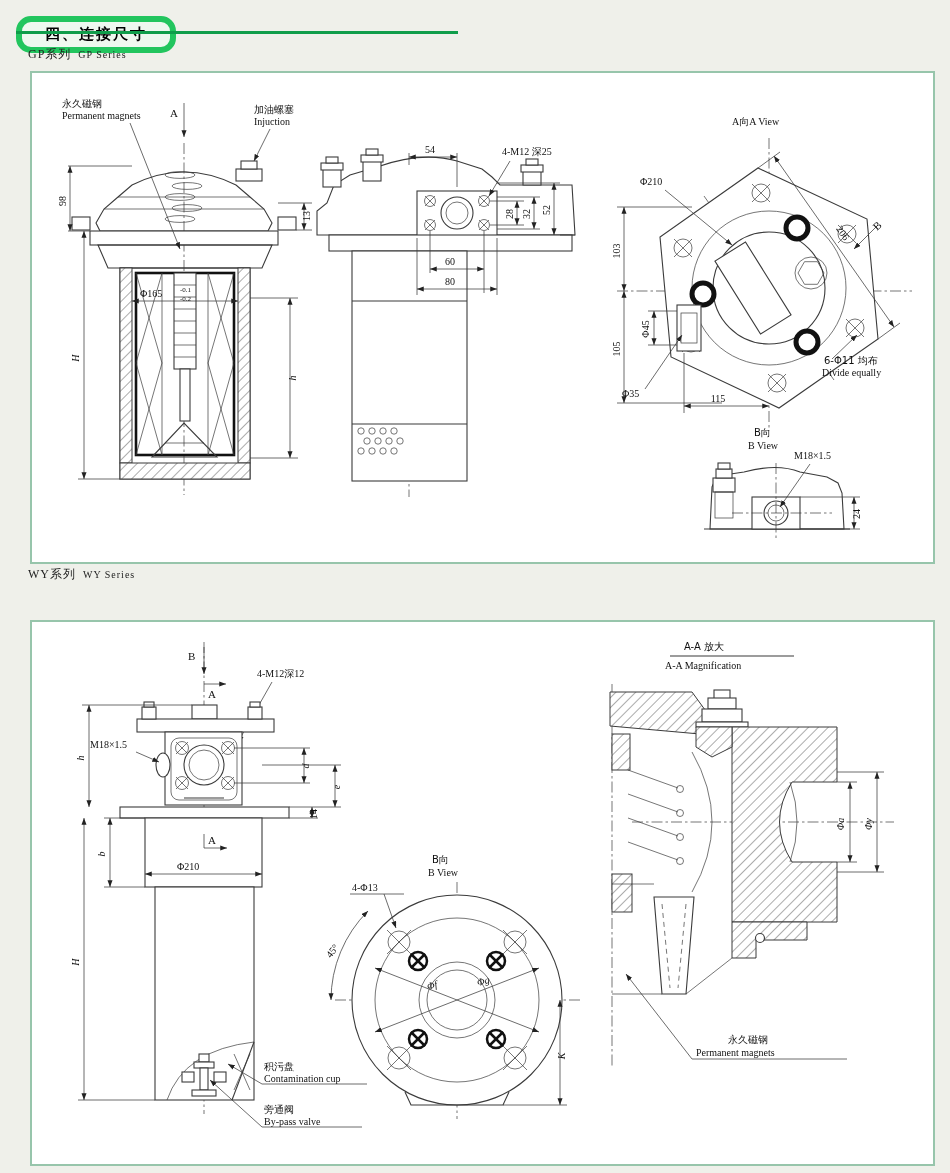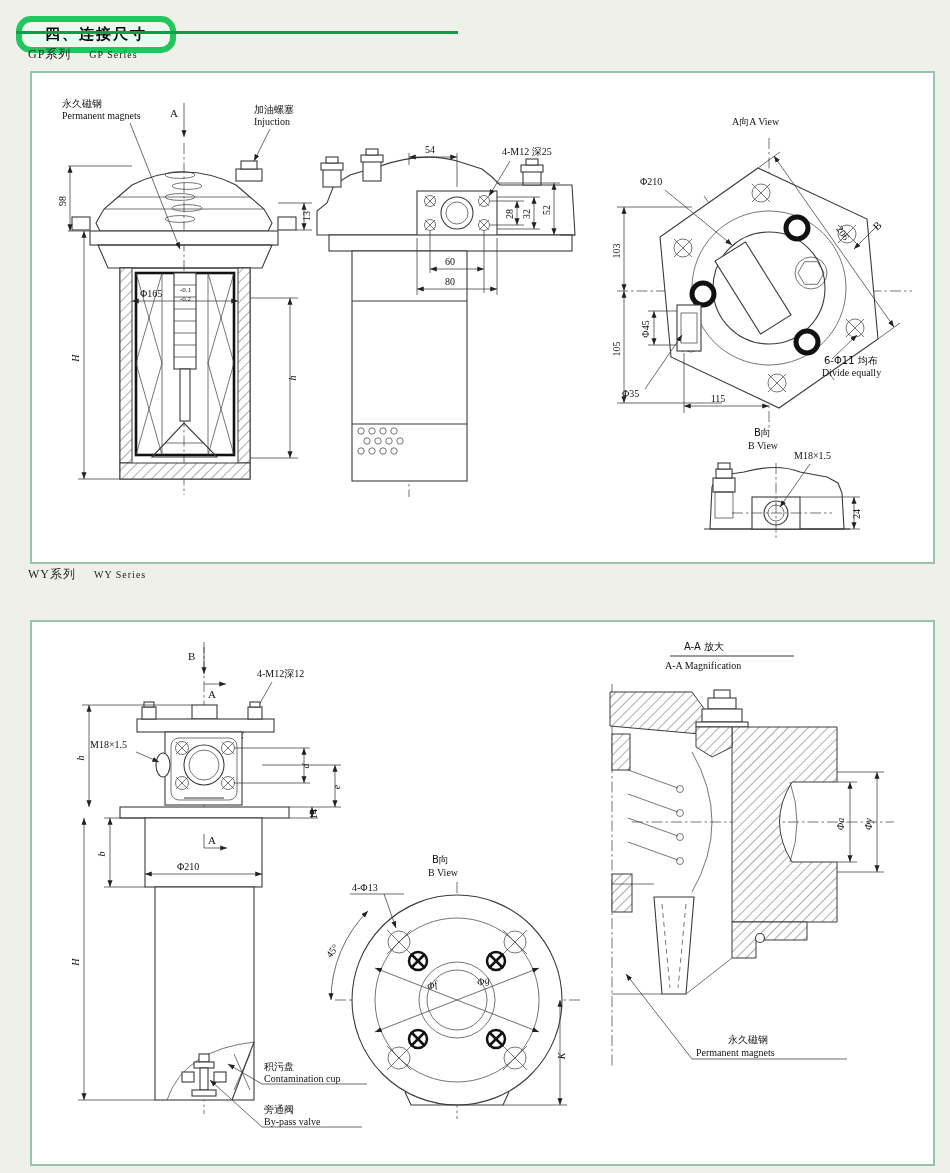--- a/index.html
+++ b/index.html
@@ -7,21 +7,21 @@
        font-family:"Liberation Serif",serif;}
   .hdr{position:absolute;left:0;top:0;width:950px;height:40px;}
   .badge{position:absolute;left:16px;top:16px;width:148px;height:25px;
          border:6px solid #22c55e;border-radius:15px;background:#eef8ef;
          font:bold 15px "DejaVu Sans",sans-serif;color:#000;
          display:flex;align-items:center;justify-content:center;letter-spacing:2px;}
   .ptitle{position:absolute;left:180px;top:5px;font:bold 18px "Liberation Serif",serif;
           color:#000;letter-spacing:1px;}
   .hdr-line{position:absolute;left:16px;top:31px;width:442px;height:3px;background:#0f9d4a;}
   .series{position:absolute;left:28px;font:12px "Liberation Serif",serif;color:#222;letter-spacing:1px;}
-  .series .en{margin-left:18px;}
+  .series .en{margin-left:7px;}
   .panel{position:absolute;left:30px;width:905px;background:#fff;
          border:2px solid #97c5ab;box-sizing:border-box;}
   svg{display:block;}
   .o{fill:none;stroke:#3b3b3b;stroke-width:1.1;}
   .t1{fill:none;stroke:#3b3b3b;stroke-width:.7;}
   .dim{fill:none;stroke:#3b3b3b;stroke-width:.75;}
   .cl{fill:none;stroke:#3b3b3b;stroke-width:.7;stroke-dasharray:11 3 2.5 3;}
   .dash{fill:none;stroke:#3b3b3b;stroke-width:.7;stroke-dasharray:5 4;}
   .thick{fill:none;stroke:#111;stroke-width:2.6;}
   .wf{fill:#fff;stroke:#3b3b3b;stroke-width:1.1;}

